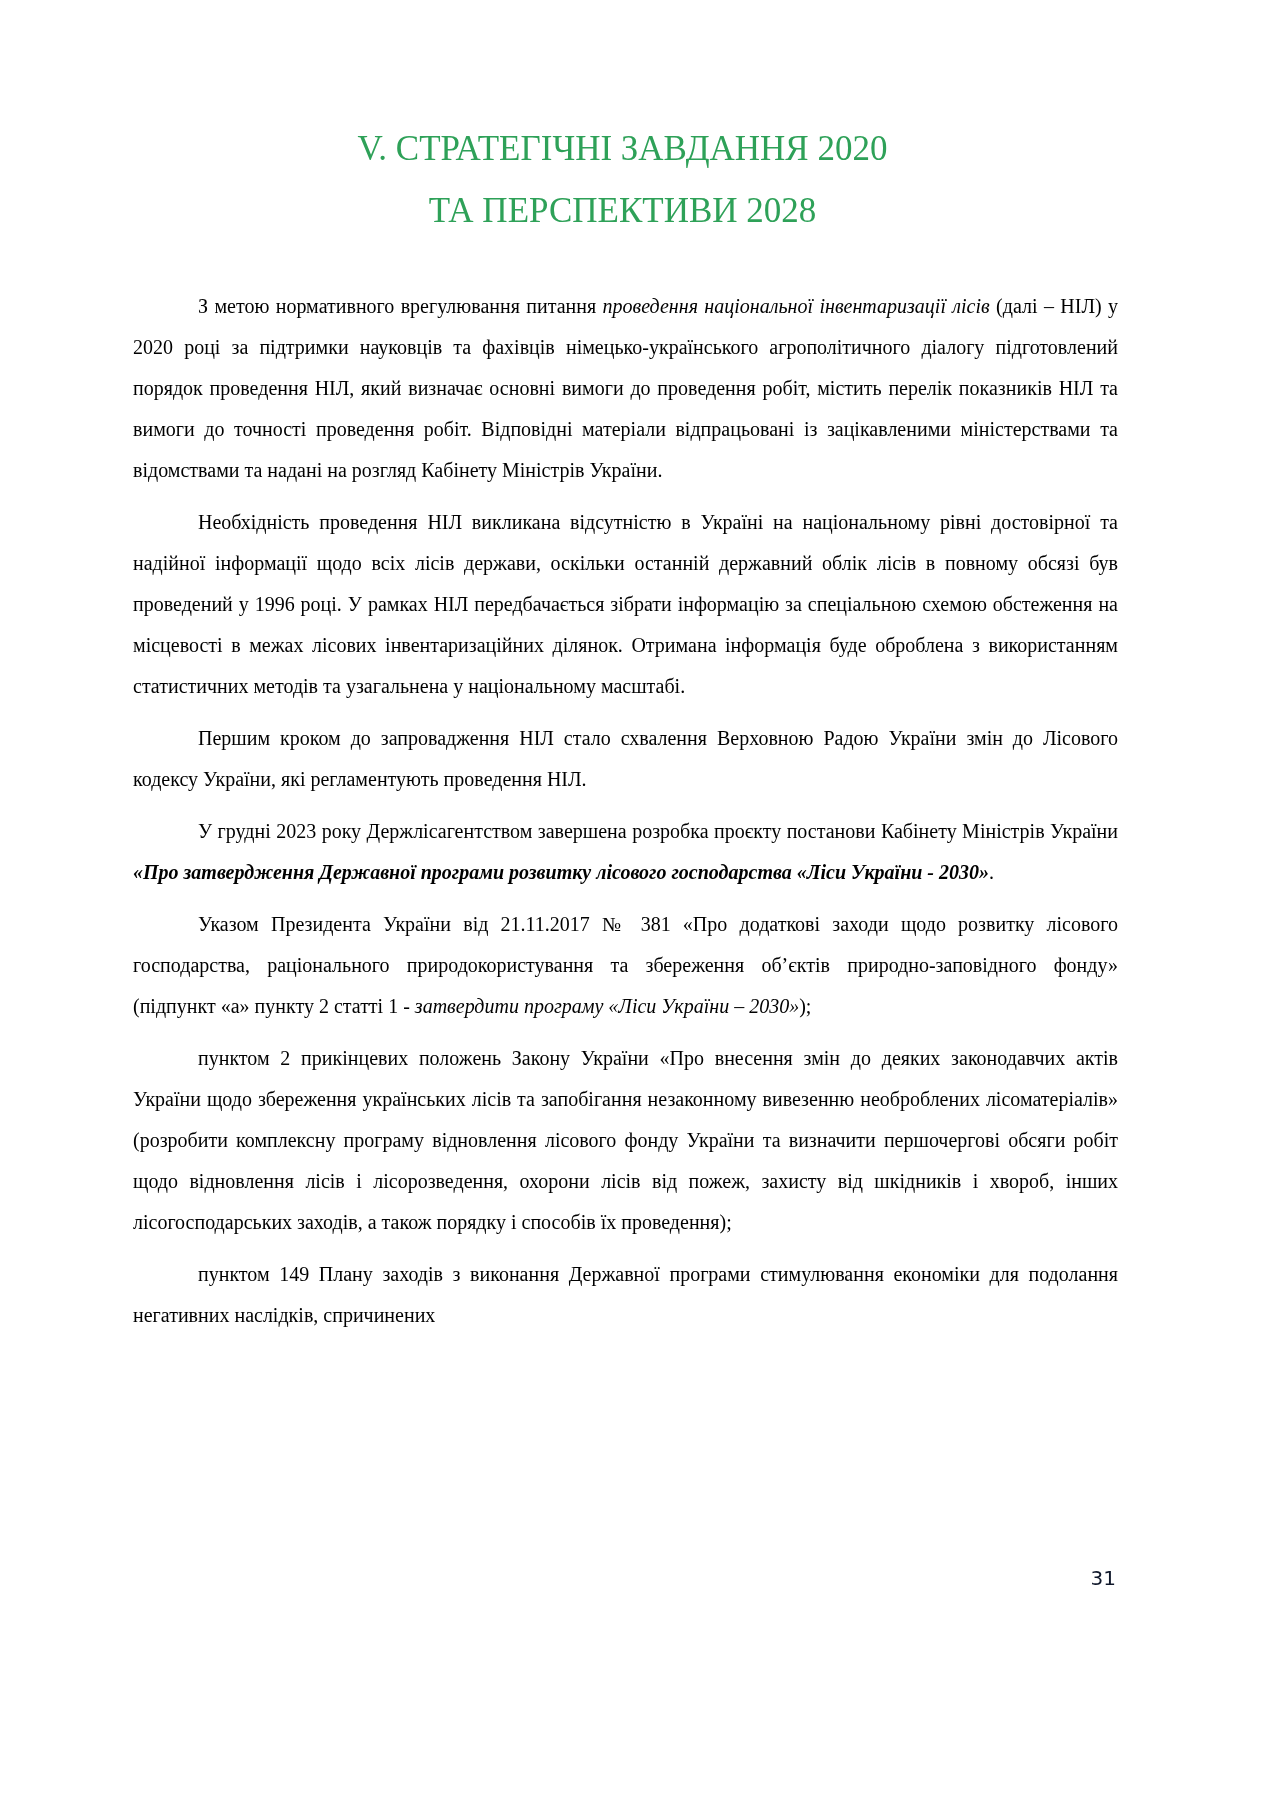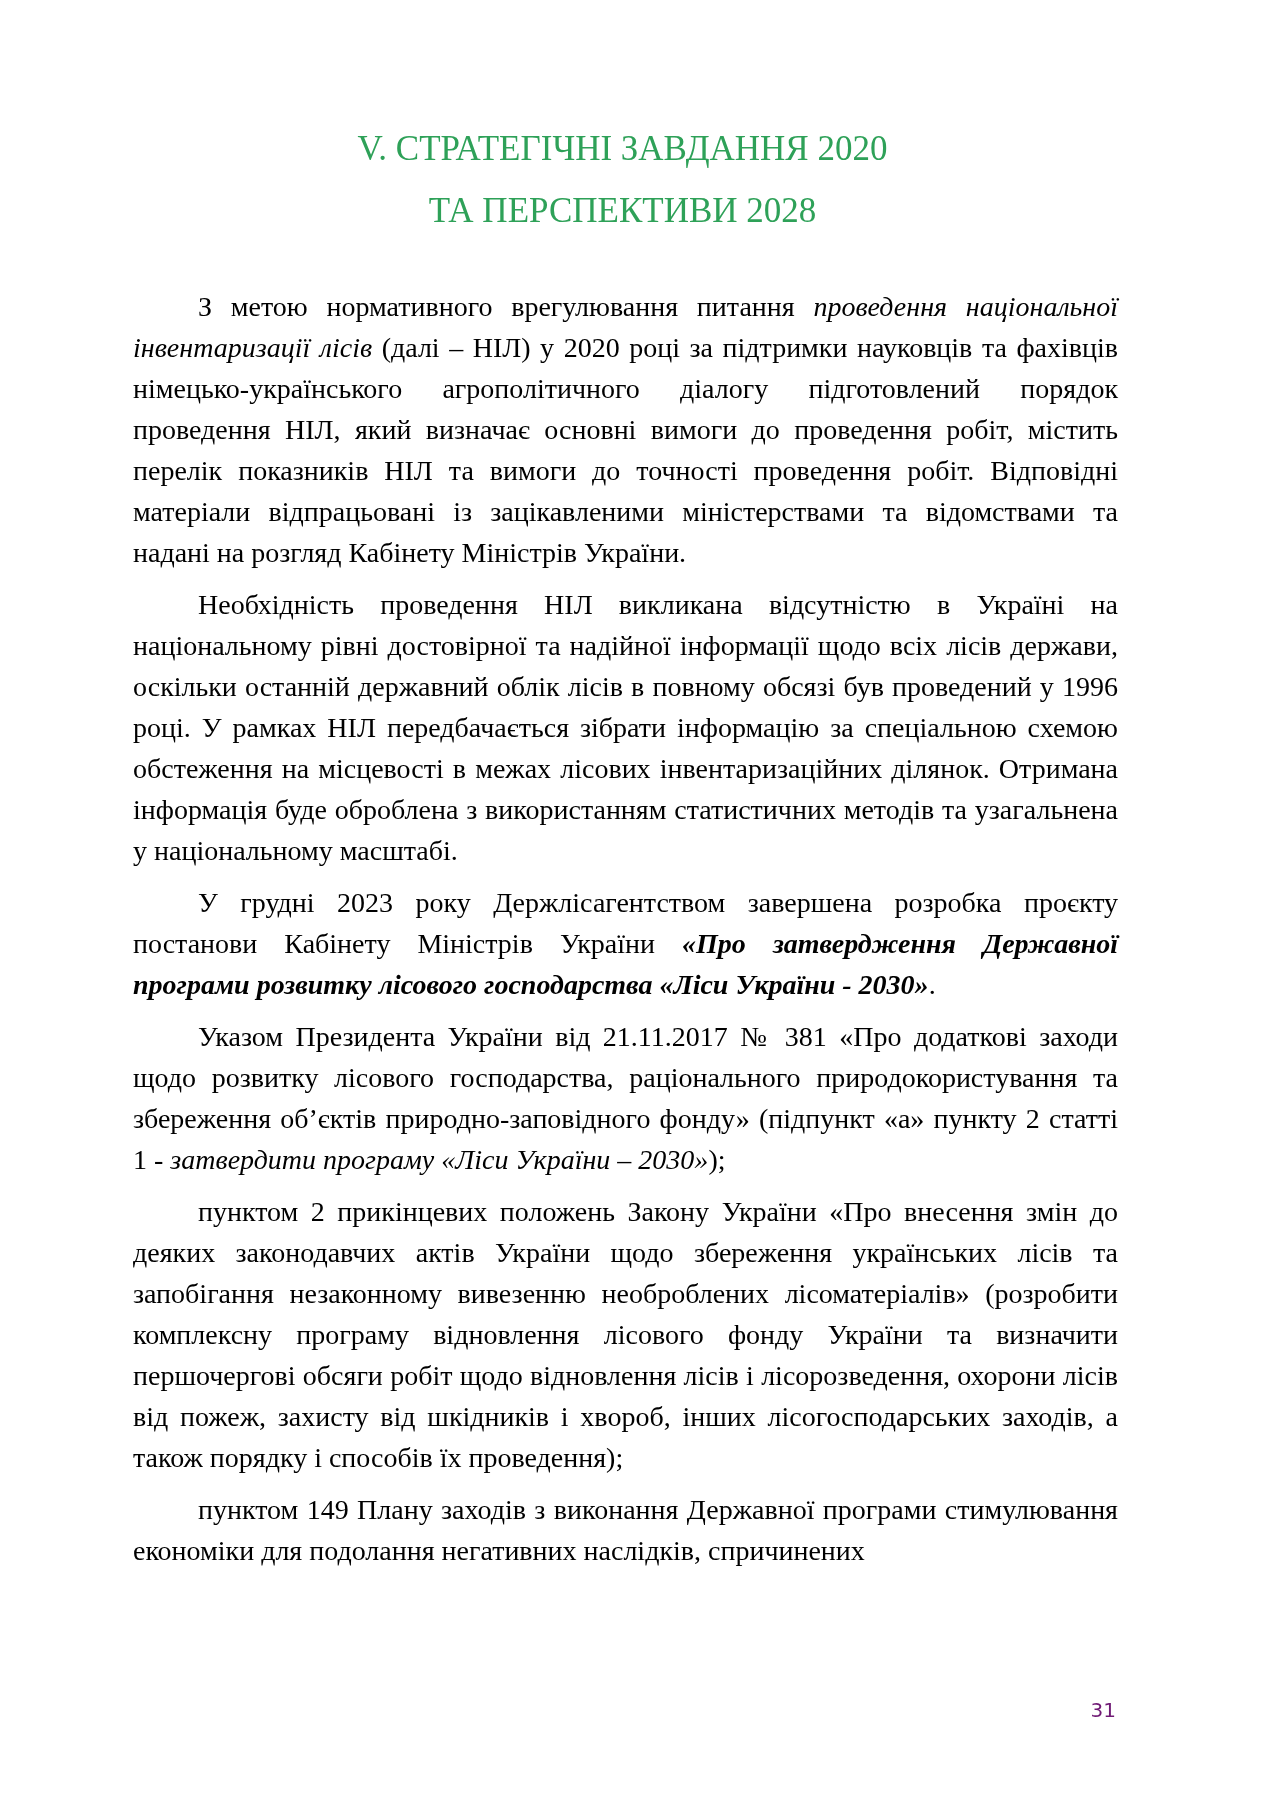--- a/index.html
+++ b/index.html
@@ -23,50 +23,51 @@
     font-size: 35px;
     font-weight: normal;
     line-height: 62px;
     color: #2ea158;
   }
   .title-line {
     display: block;
   }
   .doc-body {
     margin: 0 130px 0 133px;
-    font-size: 28px;
+    font-size: 20px;
     line-height: 41px;
     text-align: justify;
   }
   .para {
     margin: 0 0 11px 0;
     text-indent: 65px;
   }
   .run-normal { font-style: normal; font-weight: normal; }
   .run-italic { font-style: italic; font-weight: normal; }
   .run-bold-italic { font-style: italic; font-weight: bold; }
   .page-number {
     position: absolute;
-    top: 1698px;
+    top: 1566px;
     right: 132px;
     font-family: "DejaVu Sans", sans-serif;
     font-size: 20px;
-    color: #701a75;
+    color: #0f172a;
   }
 </style>
 </head>
 <body>
 
 <div class="page">
   <h1 class="doc-title" style="color: rgb(46, 161, 88);">
     <span class="title-line">V. СТРАТЕГІЧНІ ЗАВДАННЯ 2020</span>
     <span class="title-line">ТА ПЕРСПЕКТИВИ 2028</span>
   </h1>
   <main class="doc-body">
       <p class="para"><span class="run-normal">З метою нормативного врегулювання питання </span><span class="run-italic">проведення національної інвентаризації лісів</span><span class="run-normal"> (далі – НІЛ) у 2020 році за підтримки науковців та фахівців німецько-українського агрополітичного діалогу підготовлений порядок проведення НІЛ, який визначає основні вимоги до проведення робіт, містить перелік показників НІЛ та вимоги до точності проведення робіт. Відповідні матеріали відпрацьовані із зацікавленими міністерствами та відомствами та надані на розгляд Кабінету Міністрів України.</span></p>
       <p class="para"><span class="run-normal">Необхідність проведення НІЛ викликана відсутністю в Україні на національному рівні достовірної та надійної інформації щодо всіх лісів держави, оскільки останній державний облік лісів в повному обсязі був проведений у 1996 році. У рамках НІЛ передбачається зібрати інформацію за спеціальною схемою обстеження на місцевості в межах лісових інвентаризаційних ділянок. Отримана інформація буде оброблена з використанням статистичних методів та узагальнена у національному масштабі.</span></p>
+      <p class="para"><span class="run-normal">Першим кроком до запровадження НІЛ стало схвалення Верховною Радою України змін до Лісового кодексу України, які регламентують проведення НІЛ.</span></p>
       <p class="para"><span class="run-normal">У грудні 2023 року Держлісагентством завершена розробка проєкту постанови Кабінету Міністрів України </span><span class="run-bold-italic">«Про затвердження Державної програми розвитку лісового господарства «Ліси України - 2030»</span><span class="run-normal">.</span></p>
       <p class="para"><span class="run-normal">Указом Президента України від 21.11.2017 № 381 «Про додаткові заходи щодо розвитку лісового господарства, раціонального природокористування та збереження об’єктів природно-заповідного фонду» (підпункт «а» пункту 2 статті 1 - </span><span class="run-italic">затвердити програму «Ліси України – 2030»</span><span class="run-normal">);</span></p>
       <p class="para"><span class="run-normal">пунктом 2 прикінцевих положень Закону України «Про внесення змін до деяких законодавчих актів України щодо збереження українських лісів та запобігання незаконному вивезенню необроблених лісоматеріалів» (розробити комплексну програму відновлення лісового фонду України та визначити першочергові обсяги робіт щодо відновлення лісів і лісорозведення, охорони лісів від пожеж, захисту від шкідників і хвороб, інших лісогосподарських заходів, а також порядку і способів їх проведення);</span></p>
       <p class="para"><span class="run-normal">пунктом 149 Плану заходів з виконання Державної програми стимулювання економіки для подолання негативних наслідків, спричинених</span></p>
     </main>
   <div class="page-number">31</div>
 </div>
 
 </body></html>

